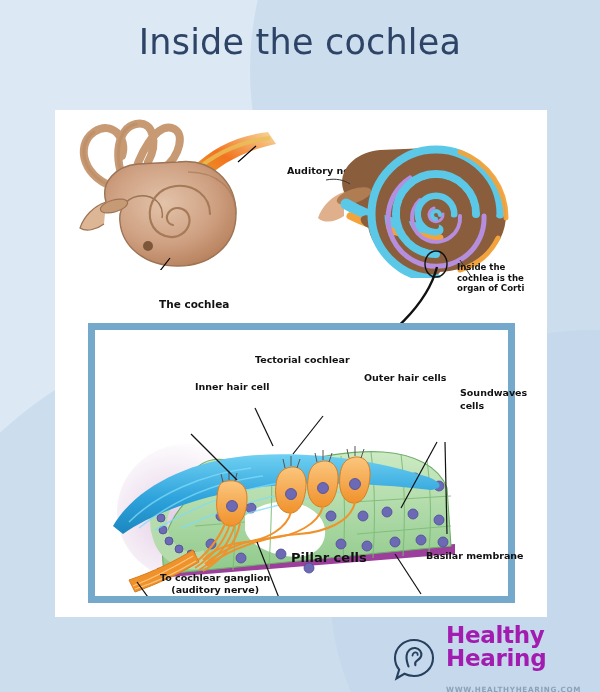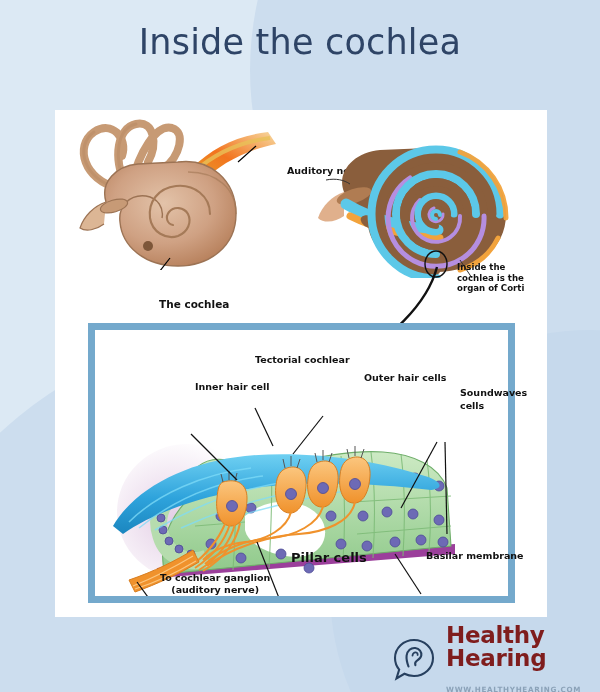--- a/index.html
+++ b/index.html
@@ -51,21 +51,21 @@
   .lblOuter{left:309px;top:263px;font-size:9.5px;}
   .lblSupp{left:405px;top:277px;font-size:9.5px;line-height:1.35;}
   .lblGang{left:105px;top:446px;font-size:9.5px;text-align:center;line-height:1.3;margin-top:16px;}
   .lblPillar{left:236px;top:441px;font-size:13px;}
   .lblBasil{left:371px;top:441px;font-size:9.5px;}
 
   
   .footer{position:absolute;left:392px;top:624px;z-index:6;display:flex;align-items:center;}
   .logo-mark{width:45px;height:45px;flex:0 0 45px;}
   .logo-txt{margin-left:9px;}
-  .logo-name{font-size:23px;font-weight:700;color:#7f1d1d;
+  .logo-name{font-size:23px;font-weight:700;color:#a21caf;
              font-family:"DejaVu Sans", sans-serif;letter-spacing:-.3px;line-height:1;}
   .logo-url{font-size:7.2px;font-weight:700;color:#8ba2b8;letter-spacing:.7px;
             font-family:"DejaVu Sans", sans-serif;margin-top:15px;}
 </style>
 </head>
 <body>
 
 <div class="bg-circle" id="bgc1"></div>
 <div class="bg-circle" id="bgc2"></div>
 <div class="bg-circle" id="bgc3"></div>

